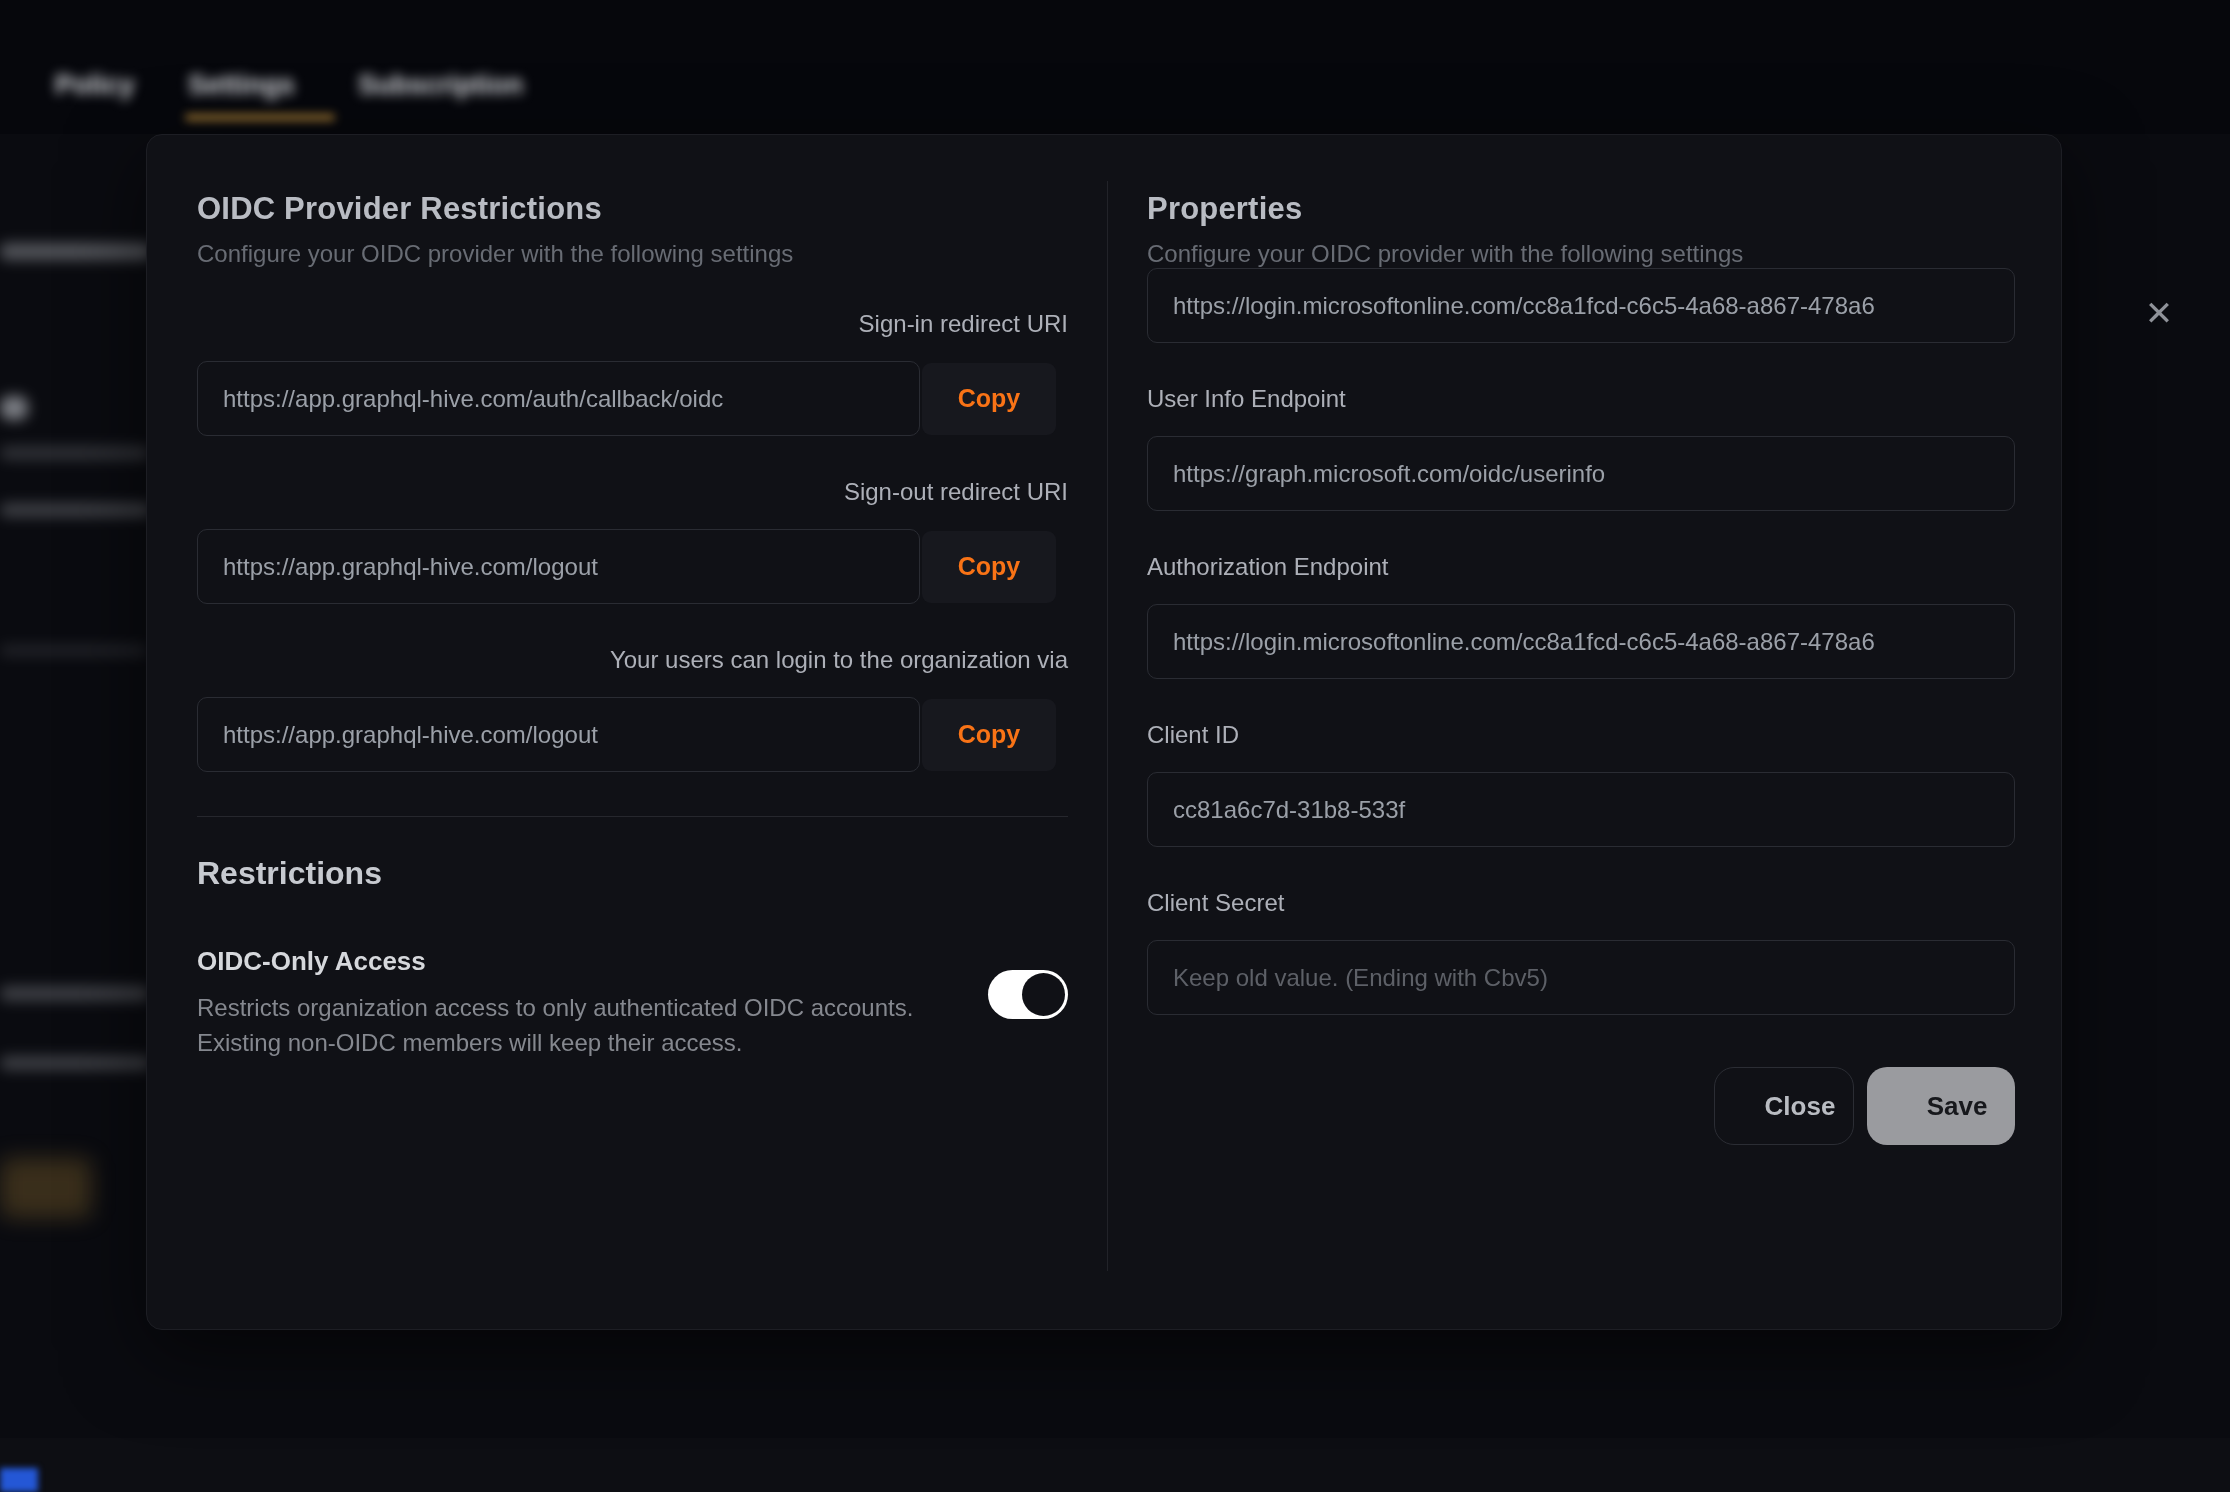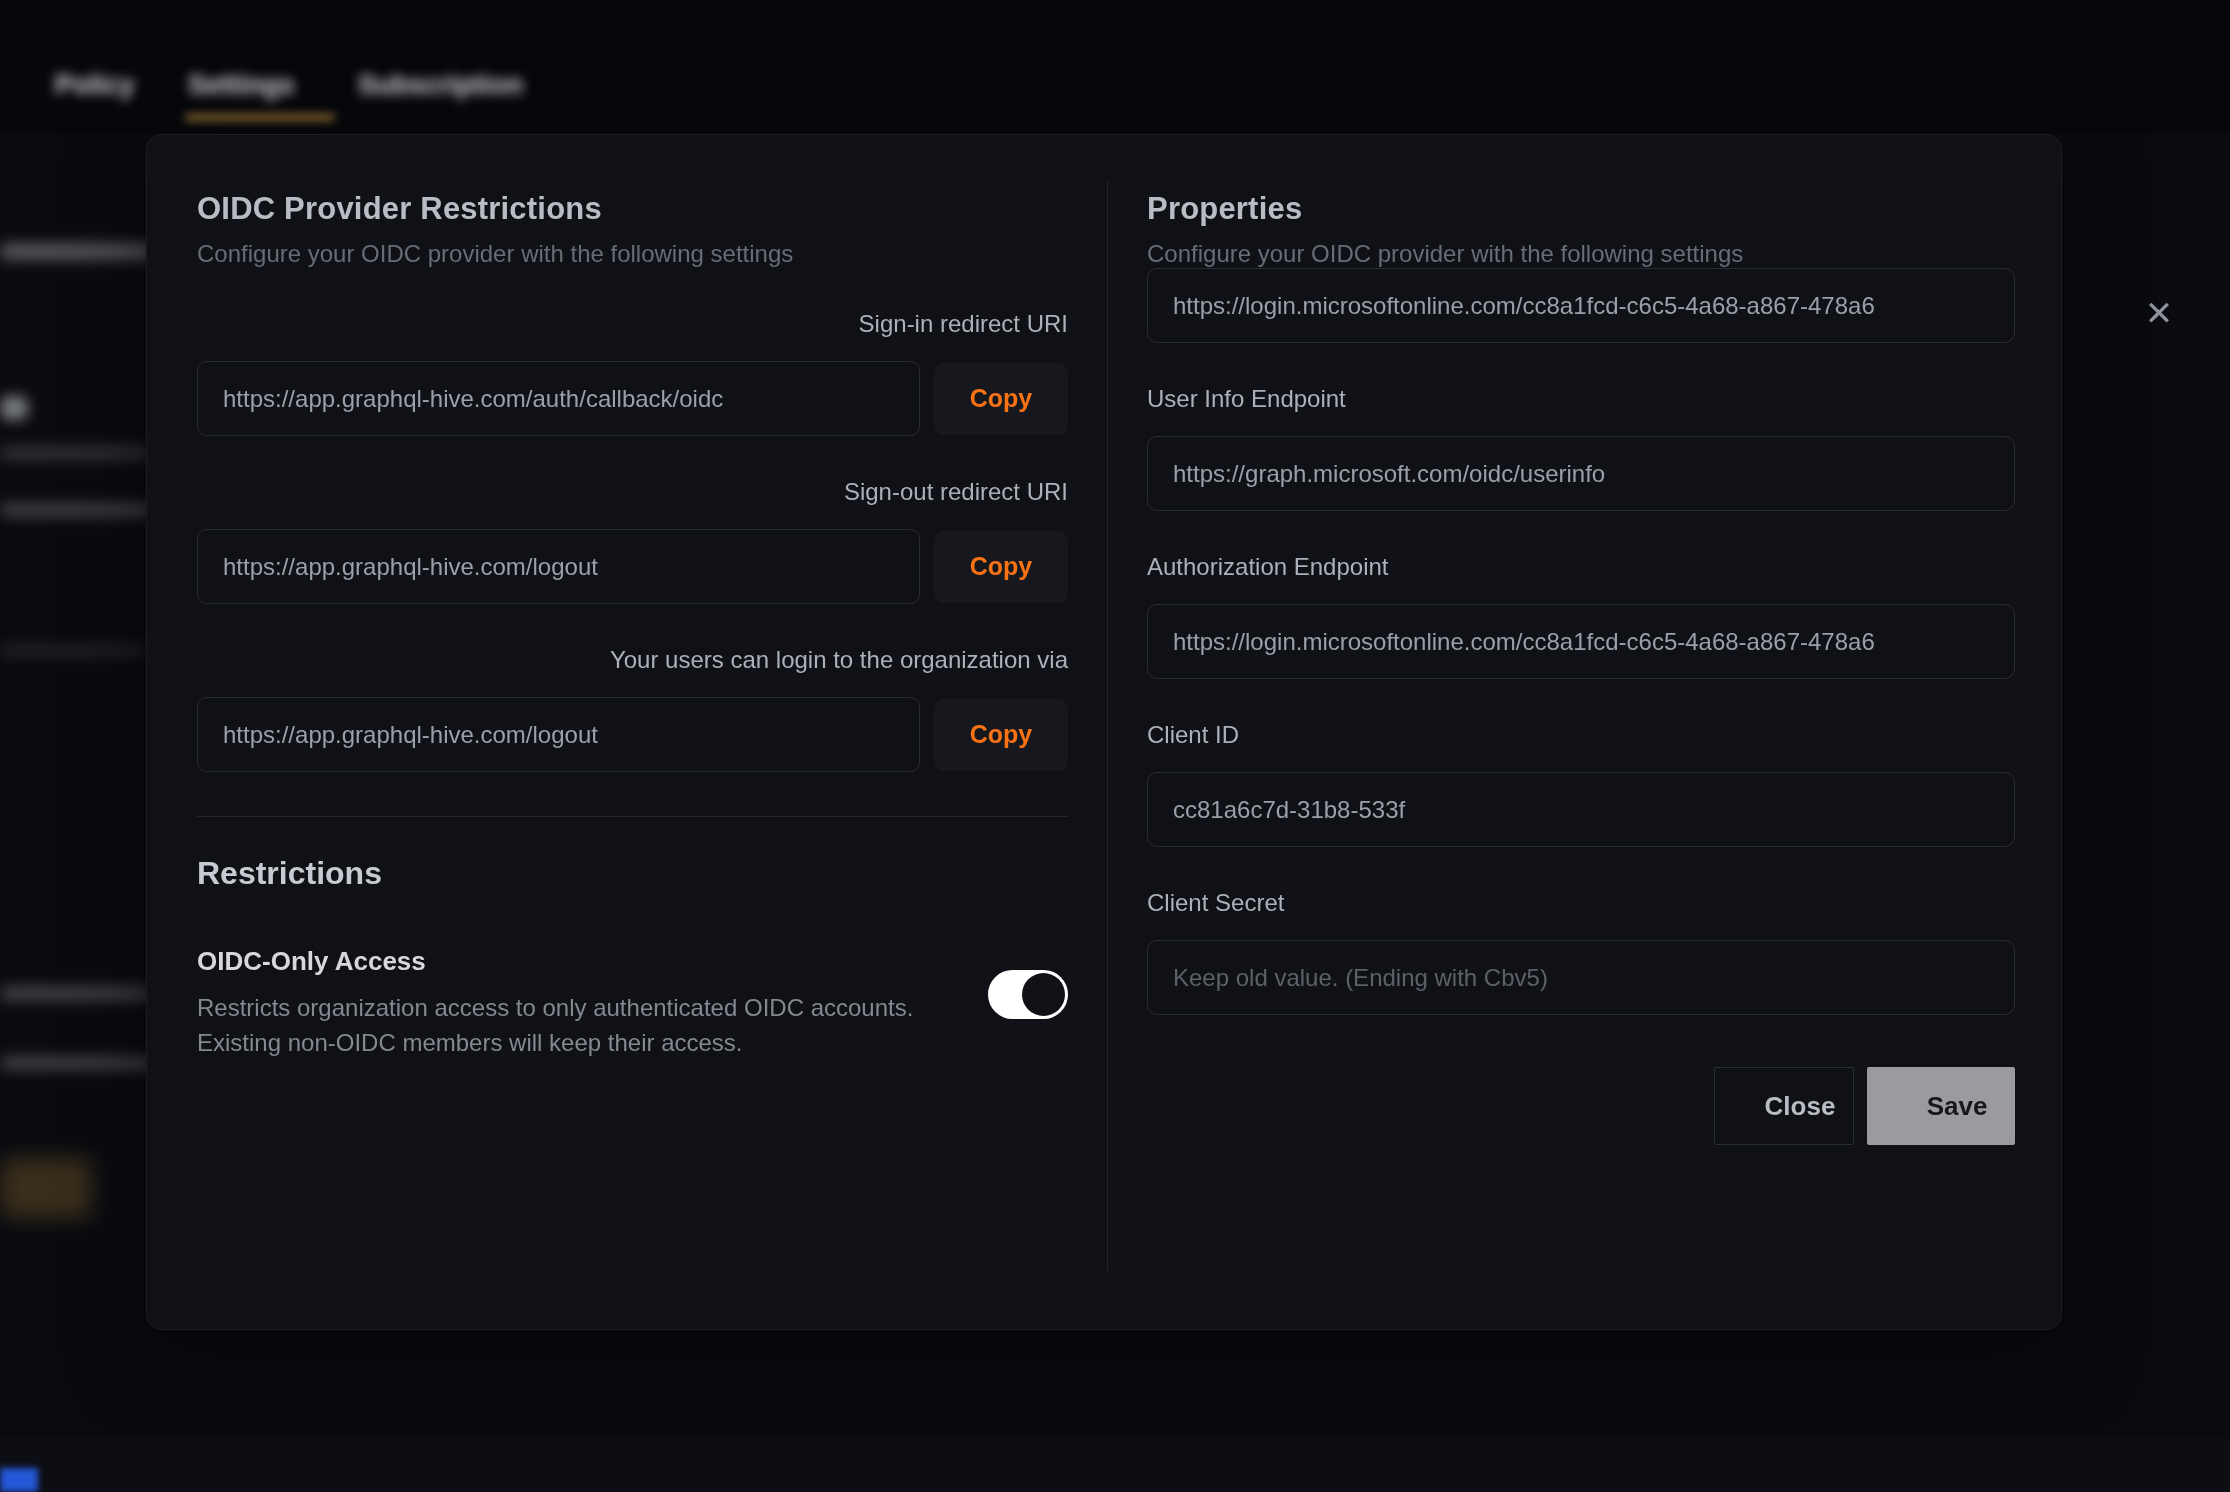--- a/index.html
+++ b/index.html
@@ -44,21 +44,21 @@
   .col-right { left:1000px; width:868px; }
 
   .sec-title { font-size:31px; font-weight:600; color:#b9bcc3; letter-spacing:.2px; }
   .sec-sub   { margin-top:13px; font-size:24px; color:#686c74; }
 
   .field { margin-top:0; }
   .field-label { font-size:24px; font-weight:500; color:#adb0b8; }
   .fl-left  { margin-top:42px; margin-bottom:23px;text-align:right; }
   .fl-right { margin-top:42px; margin-bottom:23px; }
 
-  .input-row { display:flex; align-items:center; gap:14px;justify-content:flex-end; }
+  .input-row { display:flex; align-items:center; gap:2px; }
   .text-input { height:75px; background:transparent; border:1px solid #2a2c33; border-radius:10px;
                 color:#9ba0a8; font-size:24px; font-family:"Liberation Sans", sans-serif;
                 padding:0 25px; outline:none; width:100%; }
   .text-input::placeholder { color:#5d6067; }
   .col-left .text-input { width:723px; flex:0 0 723px; }
   .col-right .text-input { width:868px; }
   .copy-btn { width:134px; height:72px; background:#17181e; border:none; border-radius:9px;
               color:#f97316; font-size:25px; font-weight:600; cursor:pointer;
               font-family:"Liberation Sans", sans-serif; }
 
@@ -69,21 +69,21 @@
   .toggle-row { margin-top:54px; display:flex; align-items:flex-start; }
   .toggle-texts { width:784px; }
   .toggle-label { font-size:26px; font-weight:600; color:#d6d8dc; }
   .toggle-desc  { margin-top:13px; font-size:24px; color:#85888f; line-height:35px; }
   .toggle { margin-left:auto; margin-top:24px; width:80px; height:49px; border-radius:25px;
             background:#ffffff; position:relative; cursor:pointer; flex:0 0 80px; }
   .toggle-thumb { position:absolute; right:3px; top:3px; width:43px; height:43px;
                   border-radius:50%; background:#101116; }
 
   .btn-row { margin-top:52px; display:flex; justify-content:flex-end; gap:13px; }
-  .btn { height:78px; border-radius:2px; font-size:26px; font-weight:600; cursor:pointer;
+  .btn { height:78px; border-radius:20px; font-size:26px; font-weight:600; cursor:pointer;
          font-family:"Liberation Sans", sans-serif; display:flex; align-items:center; justify-content:center;padding-left:32px; }
   .btn-close { width:140px; background:transparent; border:1px solid #2b2d34; color:#b9bcc2; }
   .btn-save  { width:148px; background:#9a9b9f; border:none; color:#17181c; }
 </style>
 </head>
 <body>
 
 <div class="bg-top-band"></div>
 <div class="bg-bottom-band"></div>
 

